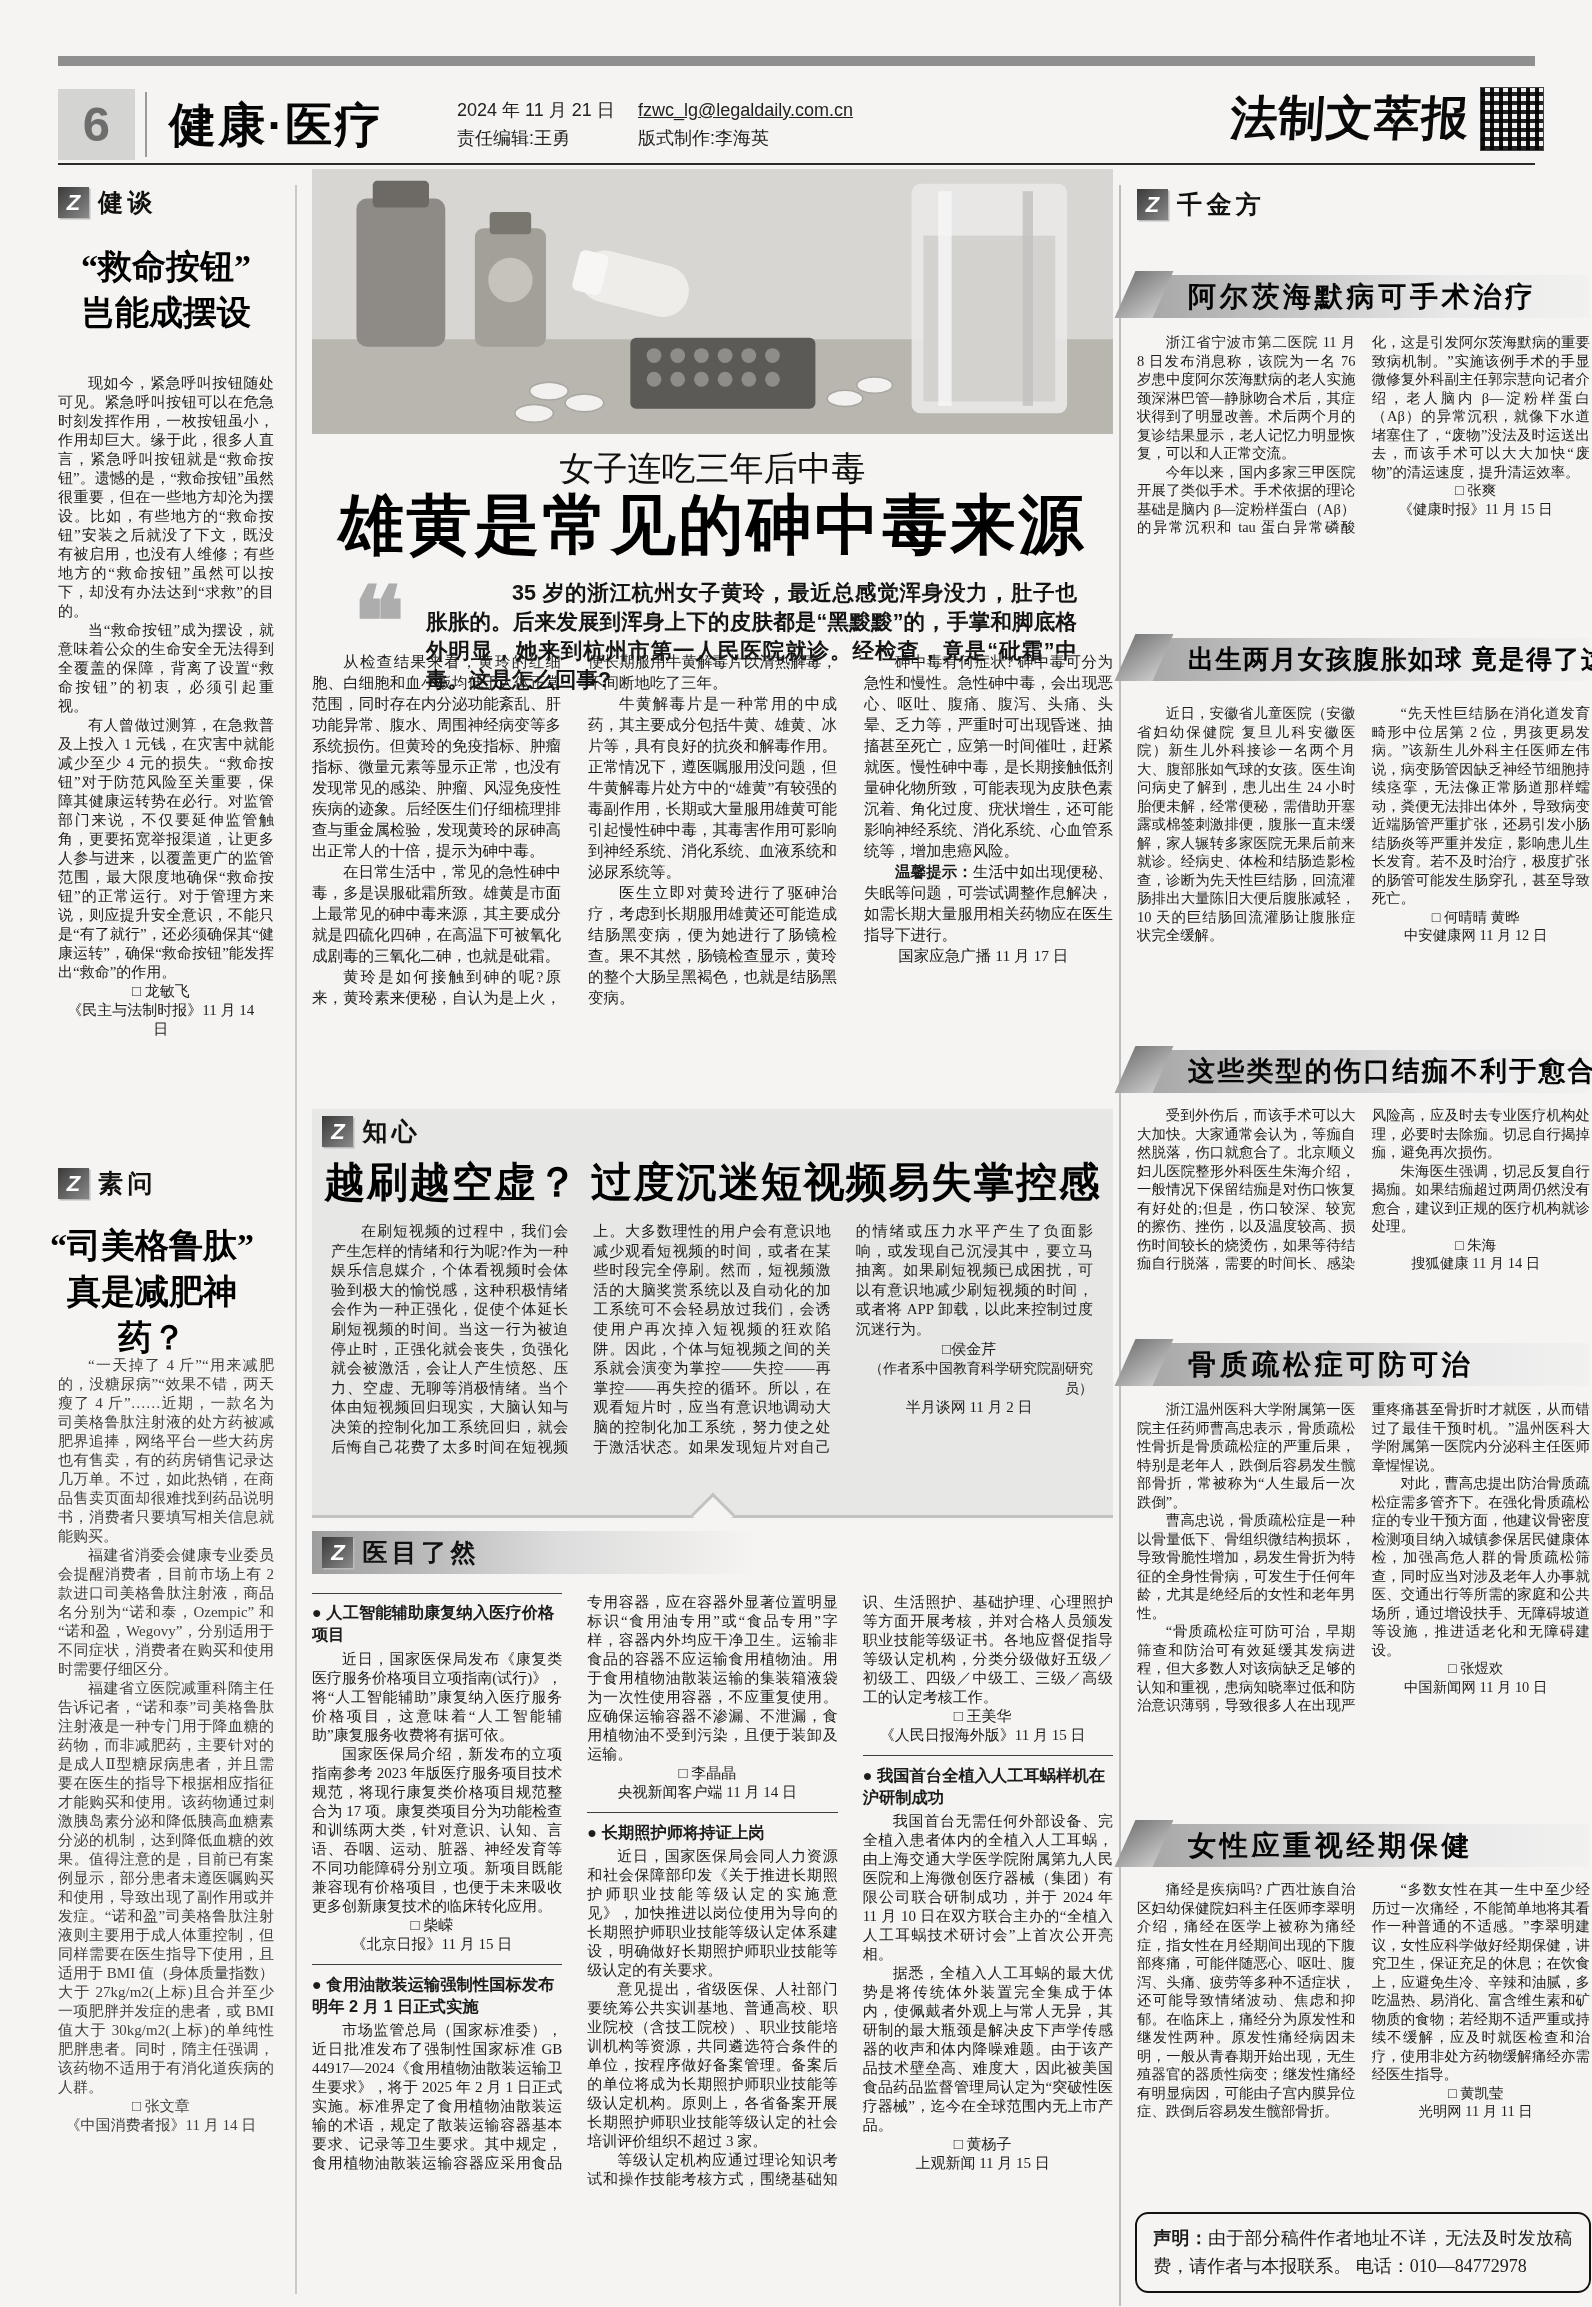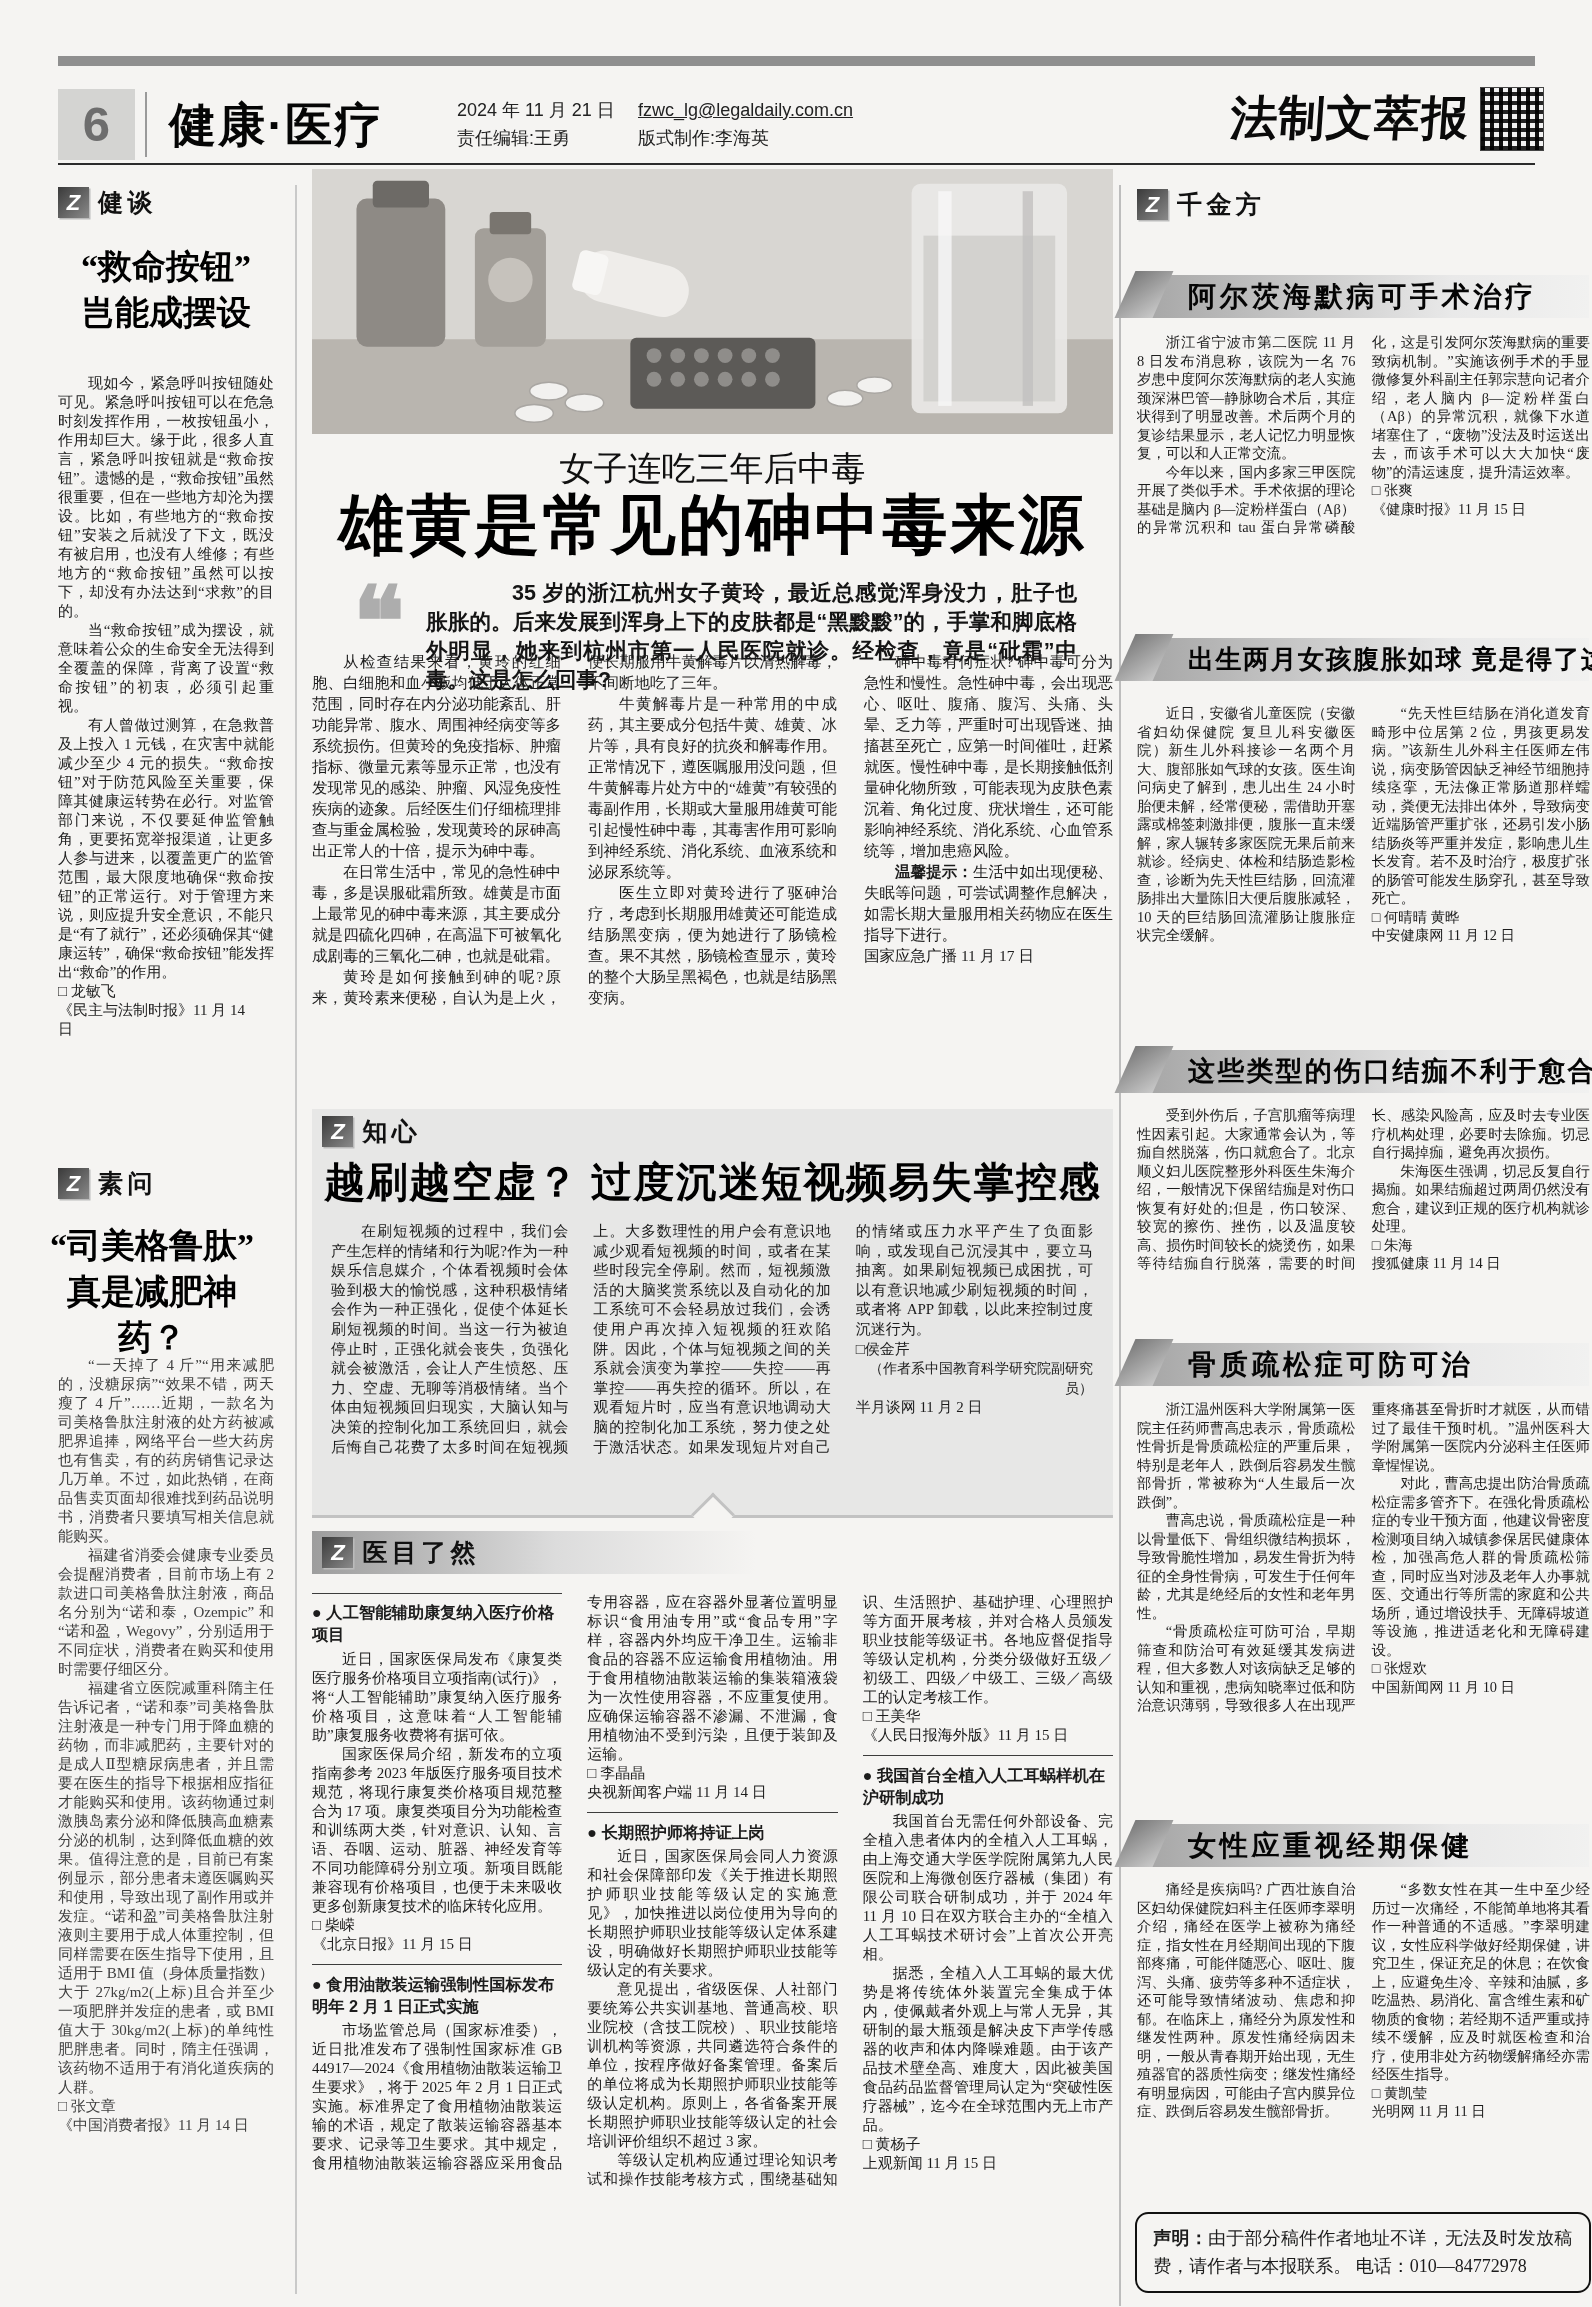--- a/index.html
+++ b/index.html
@@ -26,21 +26,21 @@
         repeating-linear-gradient(90deg,#111 0 4.4px,#f2f2f2 4.4px 9px);}
   .headrule{left:58px;top:163px;width:1477px;height:2.2px;background:#2b2b2b;}
   
   .badge{display:flex;align-items:center;gap:9px;}
   .zmark{display:inline-block;width:31px;height:31px;background:linear-gradient(135deg,#3a3a3a,#8a8a8a);
          color:#fff;font:bold italic 22px/31px var(--sans);text-align:center;
          box-shadow:1.5px 1.5px 0 #bbb;}
   .badge-label{font:600 25px/31px var(--sans);letter-spacing:4.4px;color:#111;}
   
   .para{margin:0;text-indent:2em;text-align:justify;}
-  .attrib{ text-align:left;padding-right:10.4px;}
+  .attrib{ text-align:center;padding-right:10.4px;}
   .kai{font-family:var(--serif);}
   
   .colrule{width:1.5px;background:#c9c9c9;}
   .lefthead{width:216px;text-align:center;font:bold 34px/46px var(--serif);color:#000;}
   .leftbody{width:216px;font-size:15px;line-height:19px;color:#222;overflow:hidden;}
   .leftbody2{width:216px;font-size:15px;line-height:19px;color:#404040;overflow:hidden;}
   
   .photo{left:312px;top:169px;width:801px;height:265px;background:#d9d7d3;overflow:hidden;}
   .kicker{left:312px;top:449px;width:801px;text-align:center;
           font:500 34px/38px var(--sans);color:#101010;}
@@ -283,21 +283,21 @@
     <p class="para">近日，安徽省儿童医院（安徽省妇幼保健院 复旦儿科安徽医院）新生儿外科接诊一名两个月大、腹部胀如气球的女孩。医生询问病史了解到，患儿出生 24 小时胎便未解，经常便秘，需借助开塞露或棉签刺激排便，腹胀一直未缓解，家人辗转多家医院无果后前来就诊。经病史、体检和结肠造影检查，诊断为先天性巨结肠，回流灌肠排出大量陈旧大便后腹胀减轻，10 天的巨结肠回流灌肠让腹胀症状完全缓解。</p>
     <p class="para">“先天性巨结肠在消化道发育畸形中位居第 2 位，男孩更易发病。”该新生儿外科主任医师左伟说，病变肠管因缺乏神经节细胞持续痉挛，无法像正常肠道那样蠕动，粪便无法排出体外，导致病变近端肠管严重扩张，还易引发小肠结肠炎等严重并发症，影响患儿生长发育。若不及时治疗，极度扩张的肠管可能发生肠穿孔，甚至导致死亡。</p>
     <div class="attrib">□ 何晴晴 黄晔</div>
     <div class="attrib">中安健康网 11 月 12 日</div>
   </div>
 
   <div class="abs sb-bar" style="top:1050px;">
     <span class="sb-title" style="font-size:27px;letter-spacing:2.2px;">这些类型的伤口结痂不利于愈合</span>
   </div>
   <div class="abs sb-body" style="top:1106px;height:222px;">
-    <p class="para">受到外伤后，子宫肌瘤等病理性因素引起。大家通常会认为，等痂自然脱落，伤口就愈合了。北京顺义妇儿医院整形外科医生朱海介绍，一般情况下保留结痂是对伤口恢复有好处的;但是，伤口较深、较宽的擦伤、挫伤，以及温度较高、损伤时间较长的烧烫伤，如果等待结痂自行脱落，需要的时间长、感染风险高，应及时去专业医疗机构处理，必要时去除痂。切忌自行揭掉痂，避免再次损伤。</p>
+    <p class="para">受到外伤后，而该手术可以大大加快。大家通常会认为，等痂自然脱落，伤口就愈合了。北京顺义妇儿医院整形外科医生朱海介绍，一般情况下保留结痂是对伤口恢复有好处的;但是，伤口较深、较宽的擦伤、挫伤，以及温度较高、损伤时间较长的烧烫伤，如果等待结痂自行脱落，需要的时间长、感染风险高，应及时去专业医疗机构处理，必要时去除痂。切忌自行揭掉痂，避免再次损伤。</p>
     <p class="para">朱海医生强调，切忌反复自行揭痂。如果结痂超过两周仍然没有愈合，建议到正规的医疗机构就诊处理。</p>
     <div class="attrib">□ 朱海</div>
     <div class="attrib">搜狐健康 11 月 14 日</div>
   </div>
 
   <div class="abs sb-bar" style="top:1343px;">
     <span class="sb-title">骨质疏松症可防可治</span>
   </div>
   <div class="abs sb-body" style="top:1400px;height:412px;">
     <p class="para">浙江温州医科大学附属第一医院主任药师曹高忠表示，骨质疏松性骨折是骨质疏松症的严重后果，特别是老年人，跌倒后容易发生髋部骨折，常被称为“人生最后一次跌倒”。</p>

